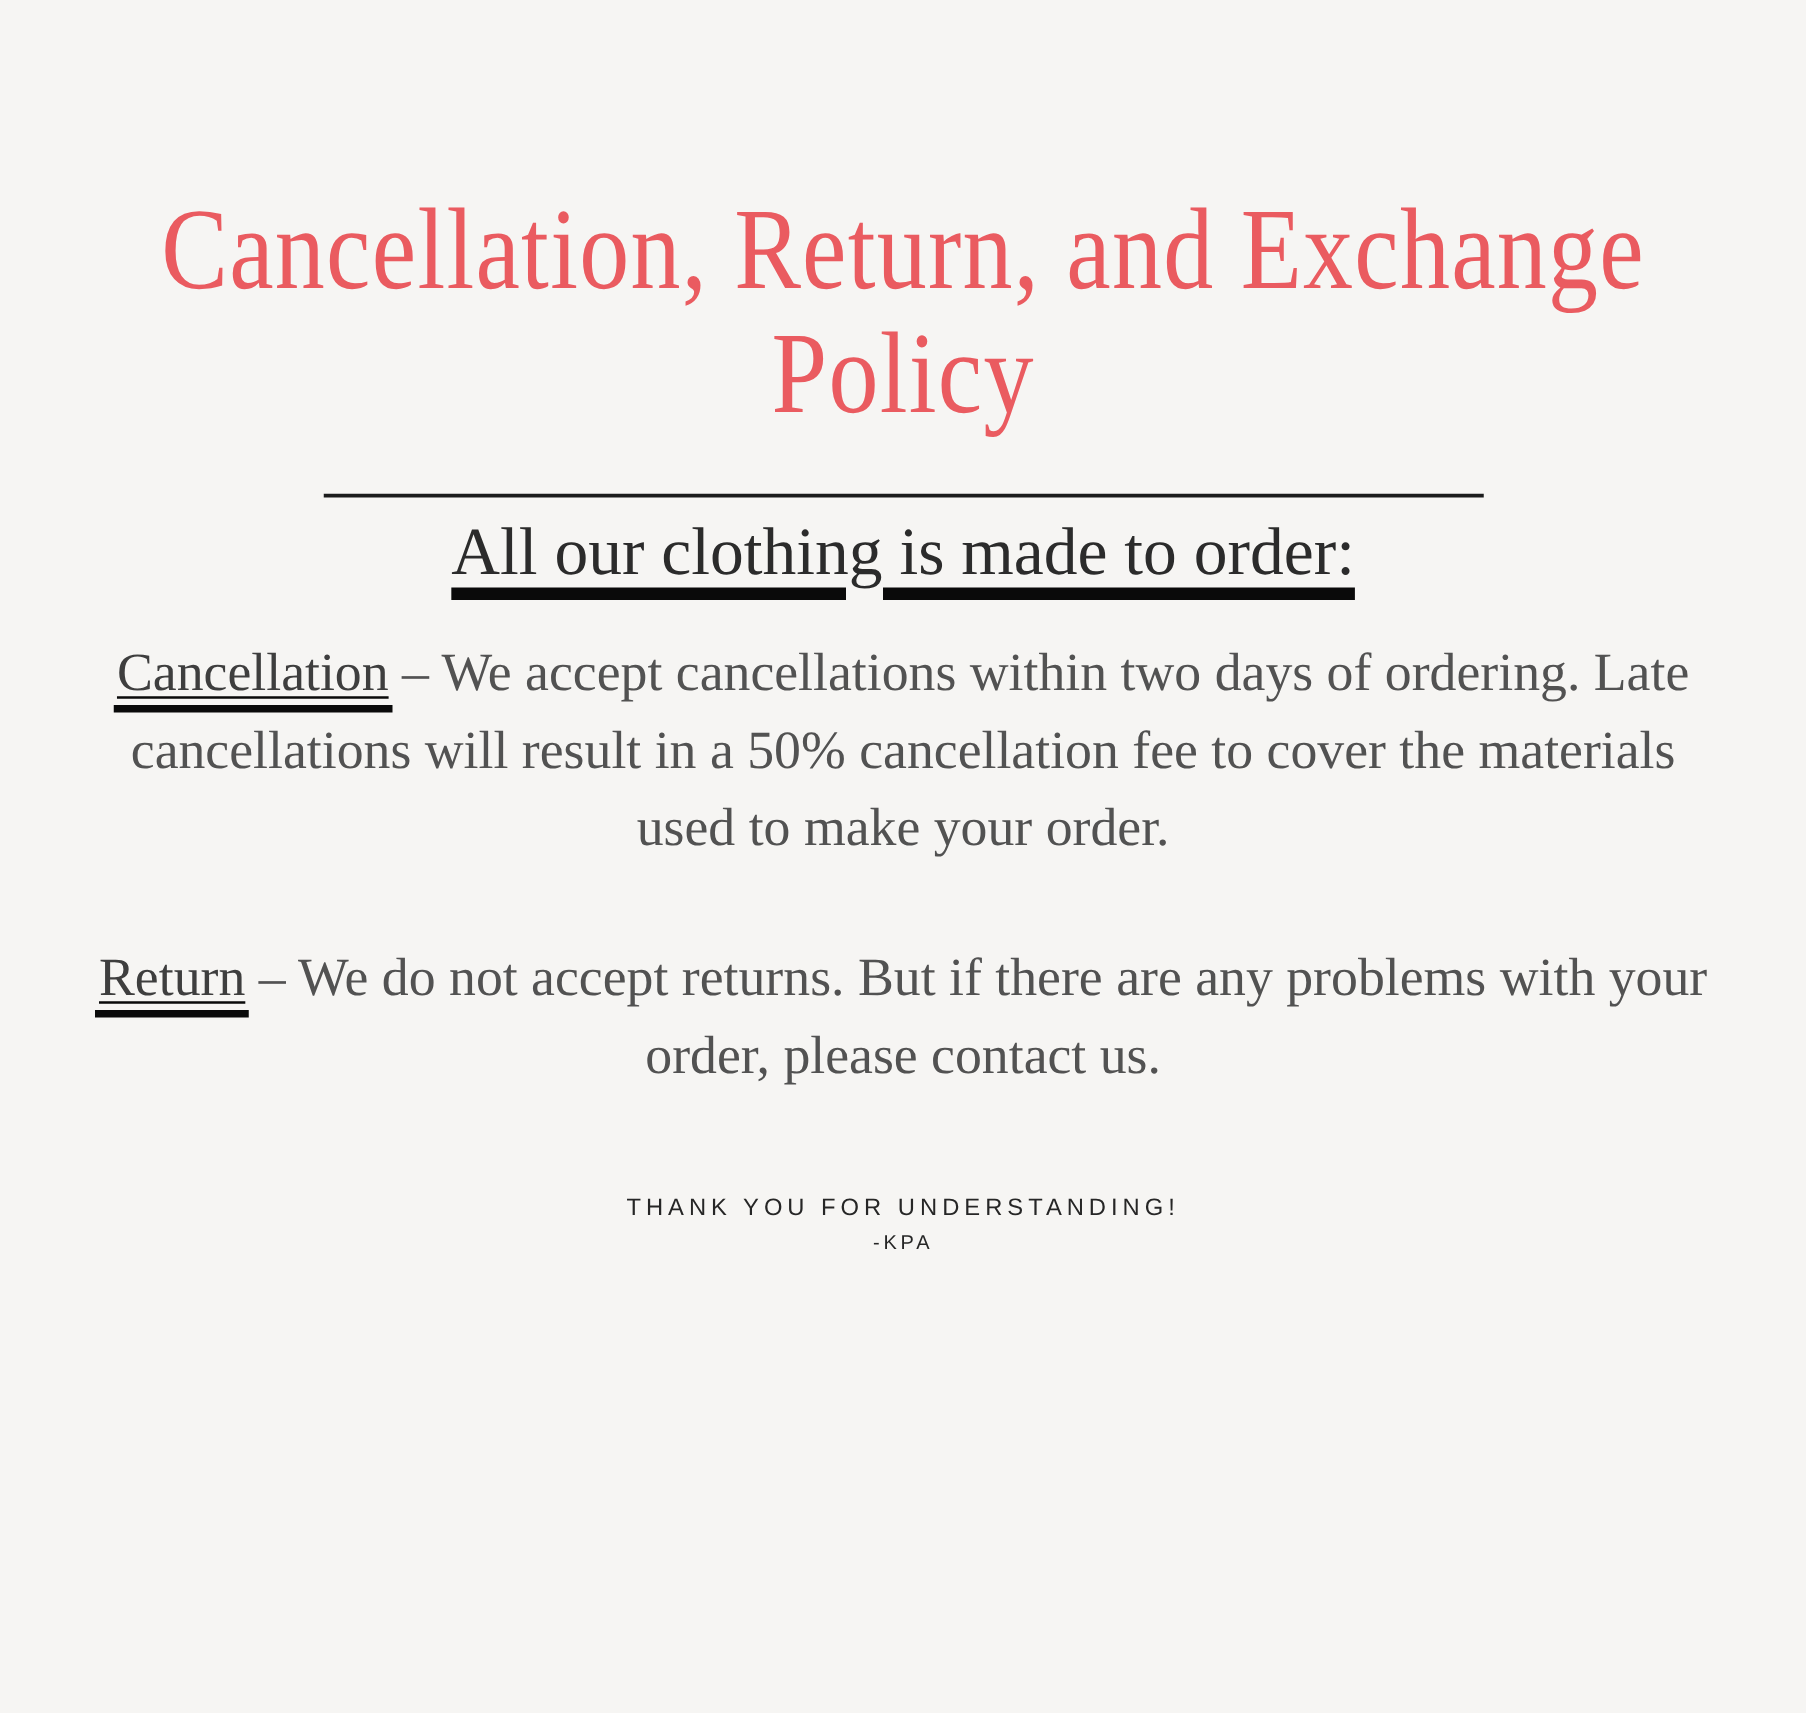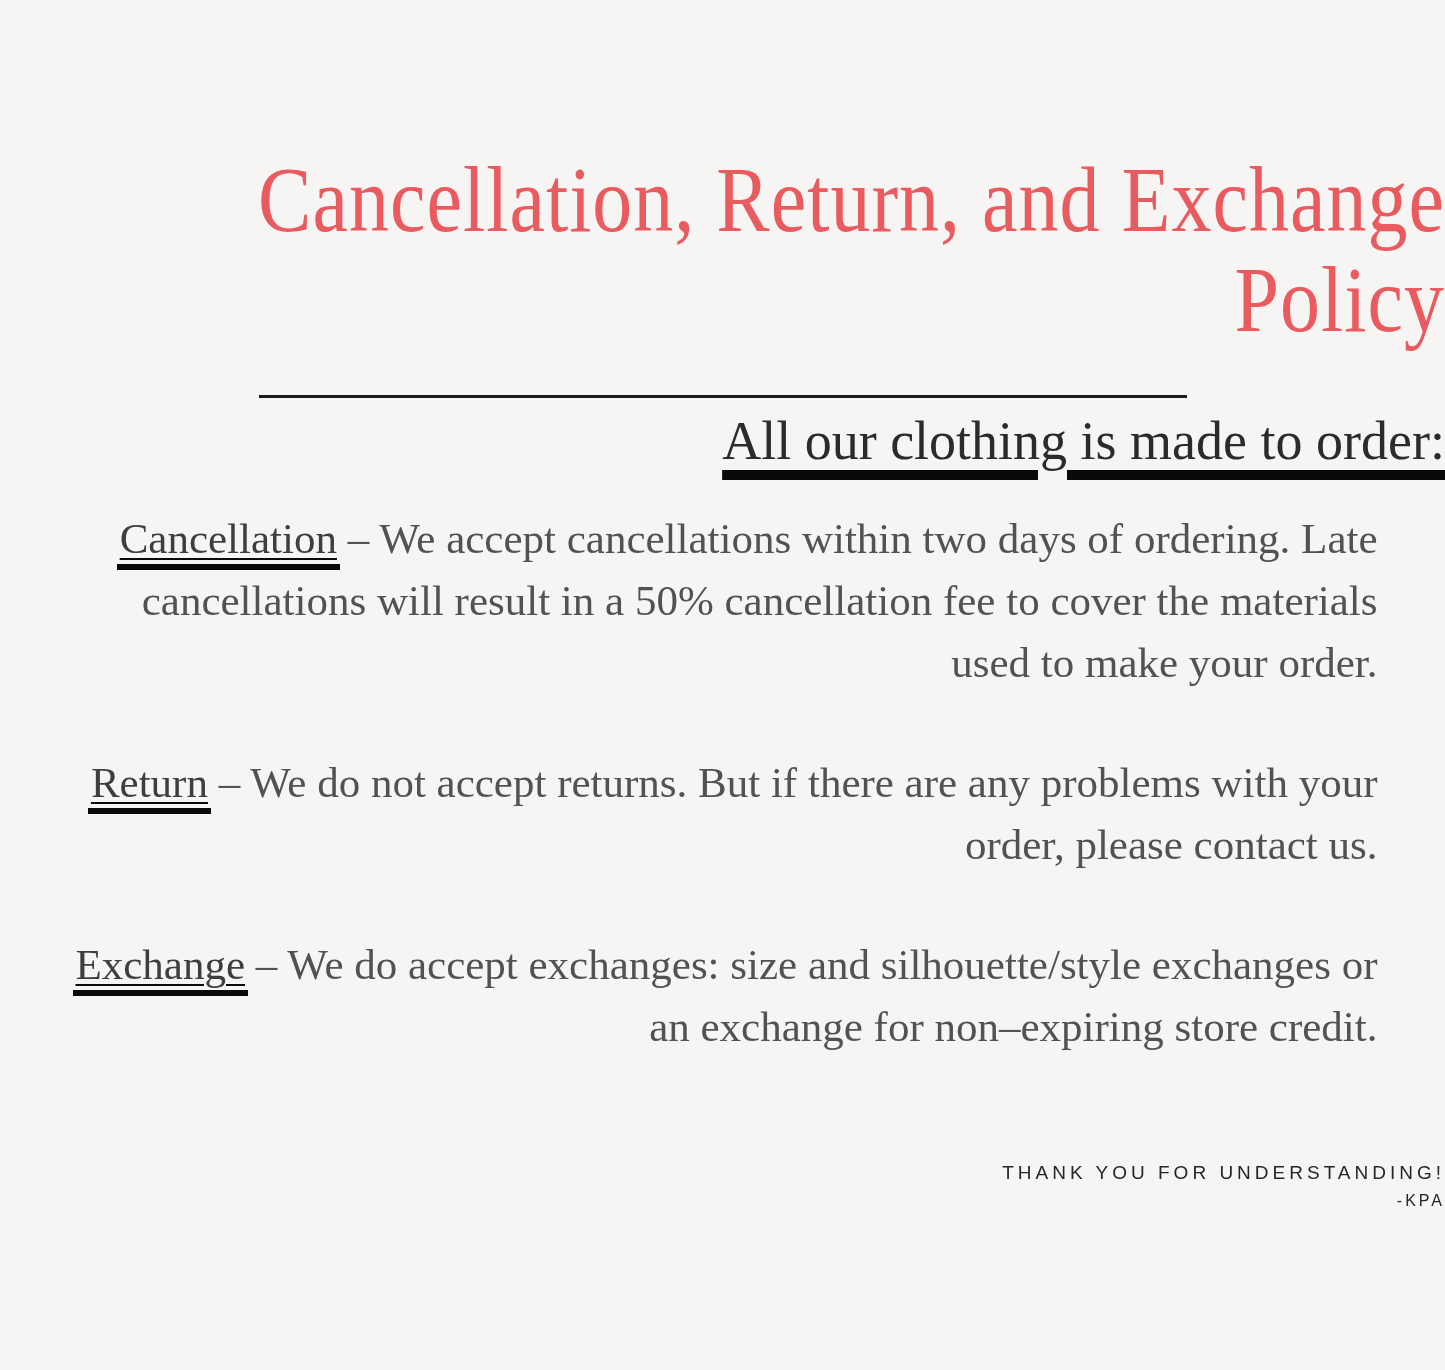--- a/index.html
+++ b/index.html
@@ -11,21 +11,21 @@
   }
 
   body {
     background: var(--background, #f6f5f3);
     font-family: "Liberation Serif", serif;
   }
 
   .page {
     width: 1445px;
     height: 1370px;
-    text-align: right;
+    text-align: center;
     overflow: hidden;
   }
 
   
   .title {
     margin-top: 150px;
     font-size: 80px;
     line-height: 1.08;
     font-weight: 400;
     letter-spacing: 1px;
@@ -82,21 +82,21 @@
     position: absolute;
     left: -3px;
     right: -3px;
     bottom: 0;
     height: 6px;
     background: var(--underline, #0a0a0a);
   }
 
   
   .footer {
-    margin-top: 104px;
+    margin-top: 80px;
     font-family: "Liberation Sans", sans-serif;
     color: var(--footer_text, #262626);
   }
   .footer-line1 {
     font-size: 19px;
     font-weight: 500;
     letter-spacing: 4px;
   }
   .footer-line2 {
     margin-top: 8px;
@@ -124,24 +124,20 @@
     <p class="policy">
       <span class="lead">Cancellation</span>
       <span class="policy-body">– We accept cancellations within two days of ordering. Late cancellations will result in a 50% cancellation fee to cover the materials used to make your order.</span>
     </p>
 
     <p class="policy">
       <span class="lead">Return</span>
       <span class="policy-body">– We do not accept returns. But if there are any problems with your order, please contact us.</span>
     </p>
 
-    <p class="policy">
-      <span class="lead">Exchange</span>
-      <span class="policy-body">– We do accept exchanges: size and silhouette/style exchanges or an exchange for non–expiring store credit.</span>
-    </p>
 
   </section>
 
   <footer class="footer">
     <div class="footer-line1">THANK YOU FOR UNDERSTANDING!</div>
     <div class="footer-line2">-KPA</div>
   </footer>
 
 </div>
 

